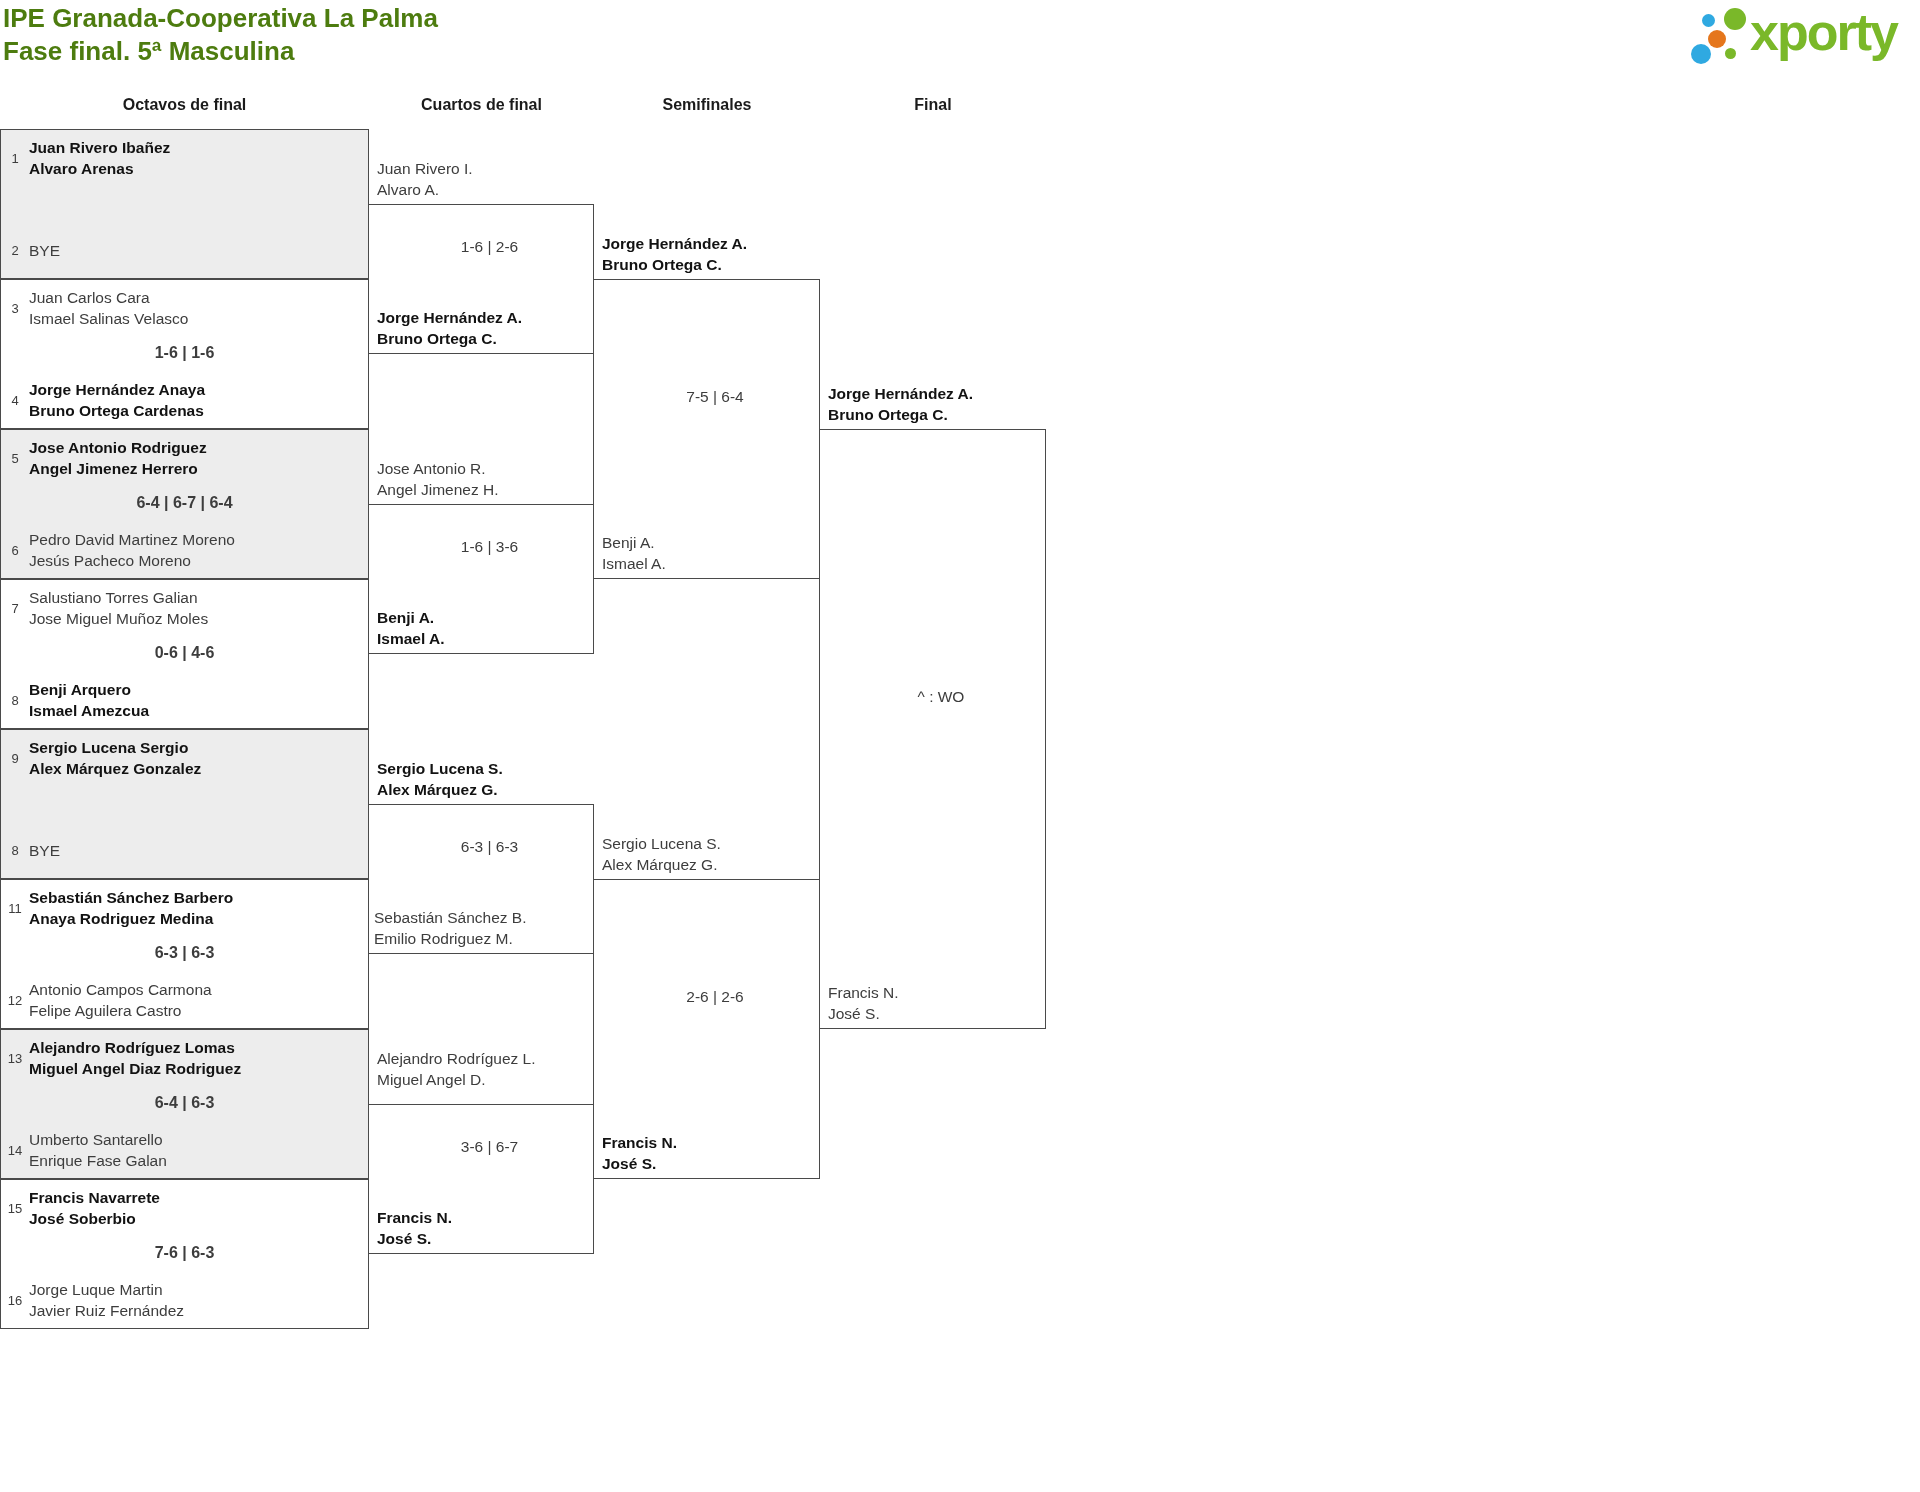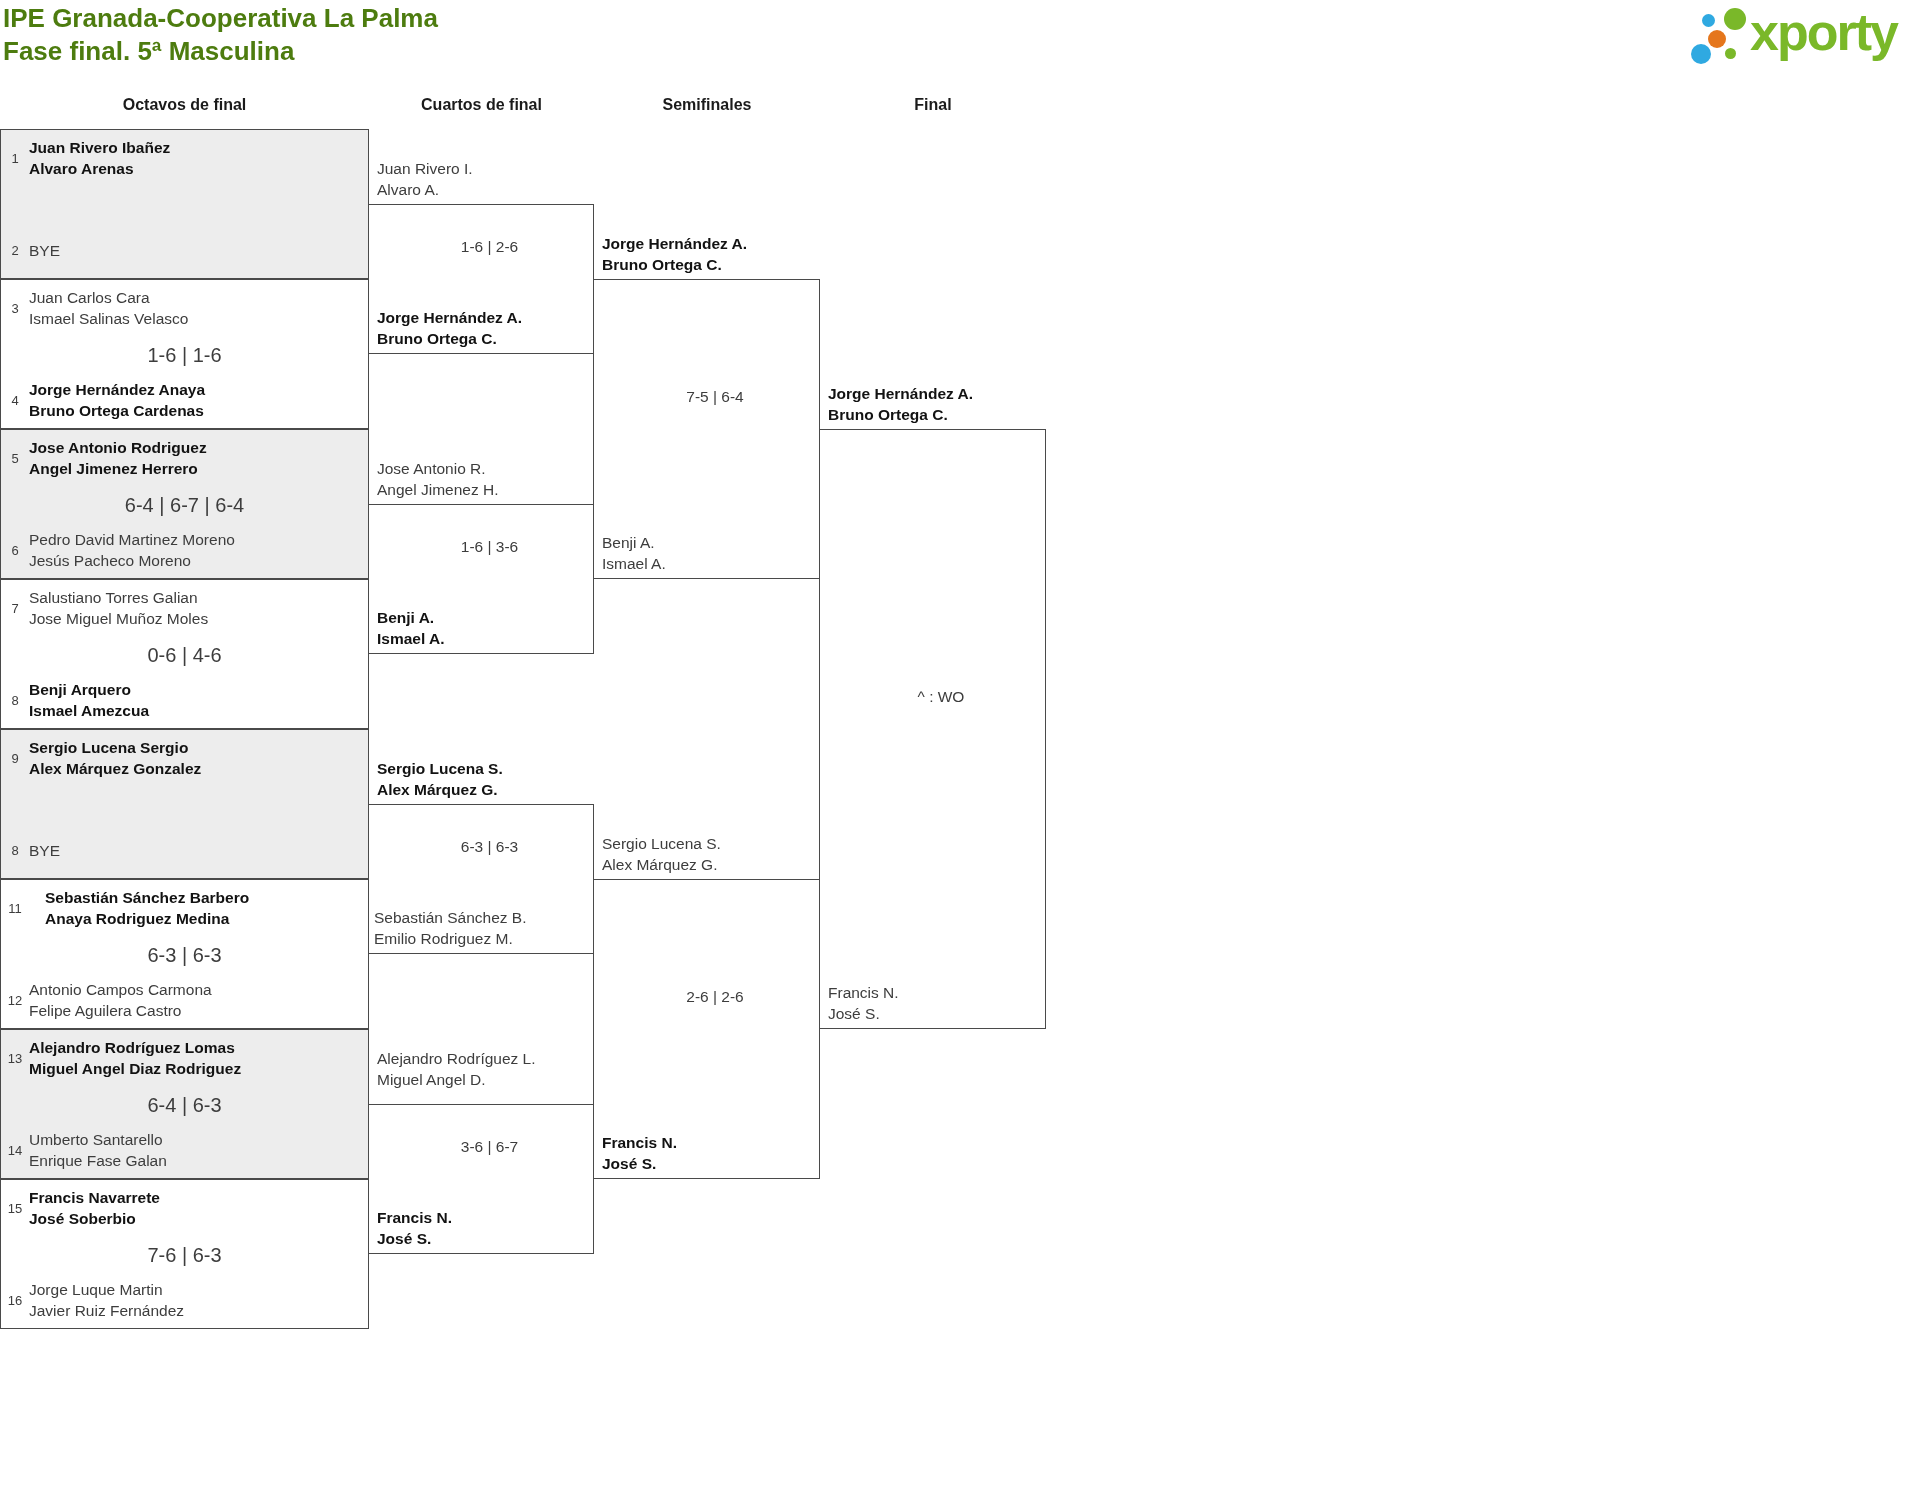--- a/index.html
+++ b/index.html
@@ -27,21 +27,21 @@
   .col-h.c3{left:820px;width:226px;}
   
   .oct-box{position:absolute;left:0;width:369px;height:150px;border:1px solid #4a4a4a;
            box-sizing:border-box;background:#fff;}
   .oct-box.shaded{background:#ededed;}
   .team-row{position:absolute;left:4px;display:flex;align-items:center;height:44px;}
   .seed{width:20px;text-align:center;font-size:13px;color:#3d3d3d;flex:none;}
   .names{margin-left:4px;}
   .nline{font-size:15.5px;line-height:21px;white-space:nowrap;}
   .bold{font-weight:bold;color:#121212;}
-  .oct-score{position:absolute;left:0;width:367px;top:64px;text-align:center;font-size:20px;}
+  .oct-score{position:absolute;left:0;width:367px;top:64px;text-align:center;font-size:16px;font-weight:bold;}
   
   .ko-box{position:absolute;border:1px solid #4a4a4a;box-sizing:border-box;}
   .ko-label{position:absolute;white-space:nowrap;}
   .ko-score{position:absolute;text-align:center;font-size:15.5px;padding-left:8px;}
 </style>
 </head>
 <body>
 
 <div class="stage" id="stage">
 
@@ -139,21 +139,21 @@
         </div>
       </div>
       <div class="team-row" style="bottom: 6px;">
         <div class="seed">8</div>
         <div class="names">
           <div class="nline">BYE</div>
         </div>
       </div>
     </div>
     <div class="oct-box" style="top: 879px;">
-      <div class="team-row" style="top: 6px; gap: 16px;">
+      <div class="team-row" style="top: 6px;">
         <div class="seed">11</div>
         <div class="names bold">
           <div class="nline">Sebastián Sánchez Barbero</div>
           <div class="nline">Anaya Rodriguez Medina</div>
         </div>
       </div>
       <div class="team-row" style="bottom: 6px;">
         <div class="seed">12</div>
         <div class="names">
           <div class="nline">Antonio Campos Carmona</div>

